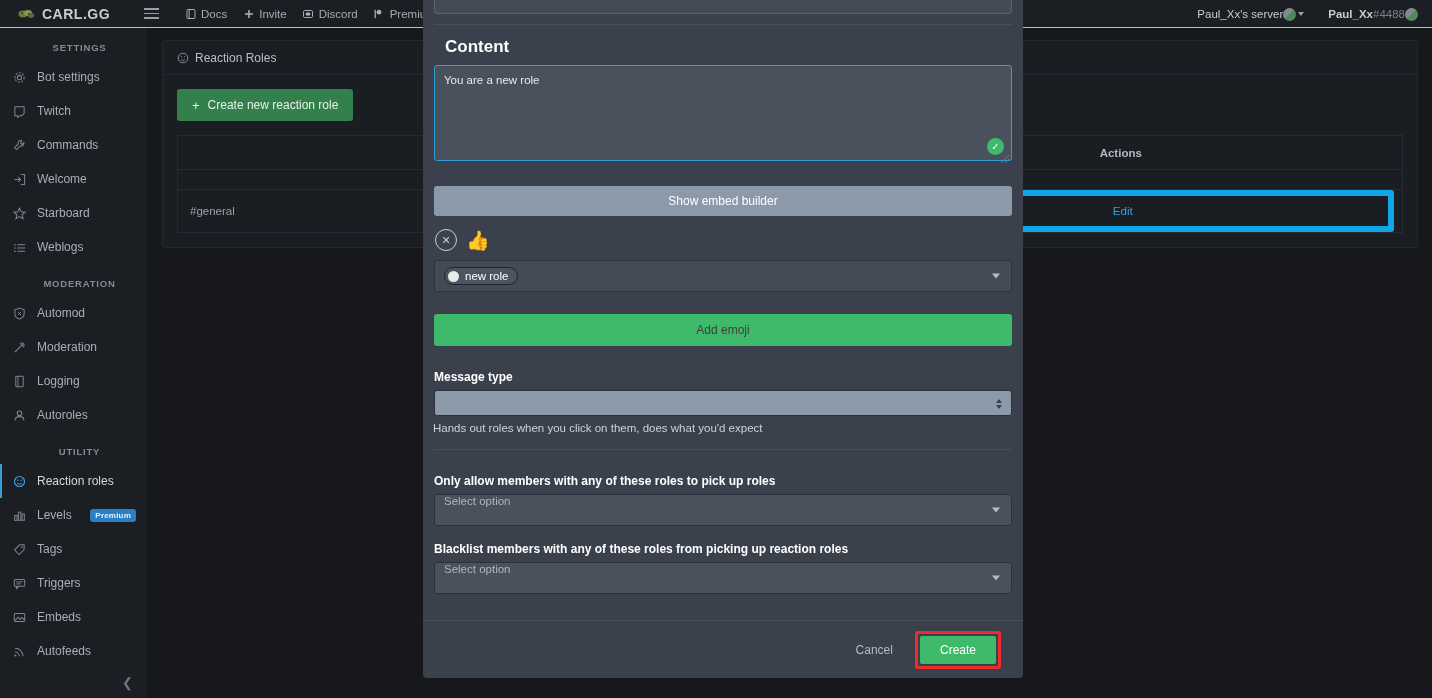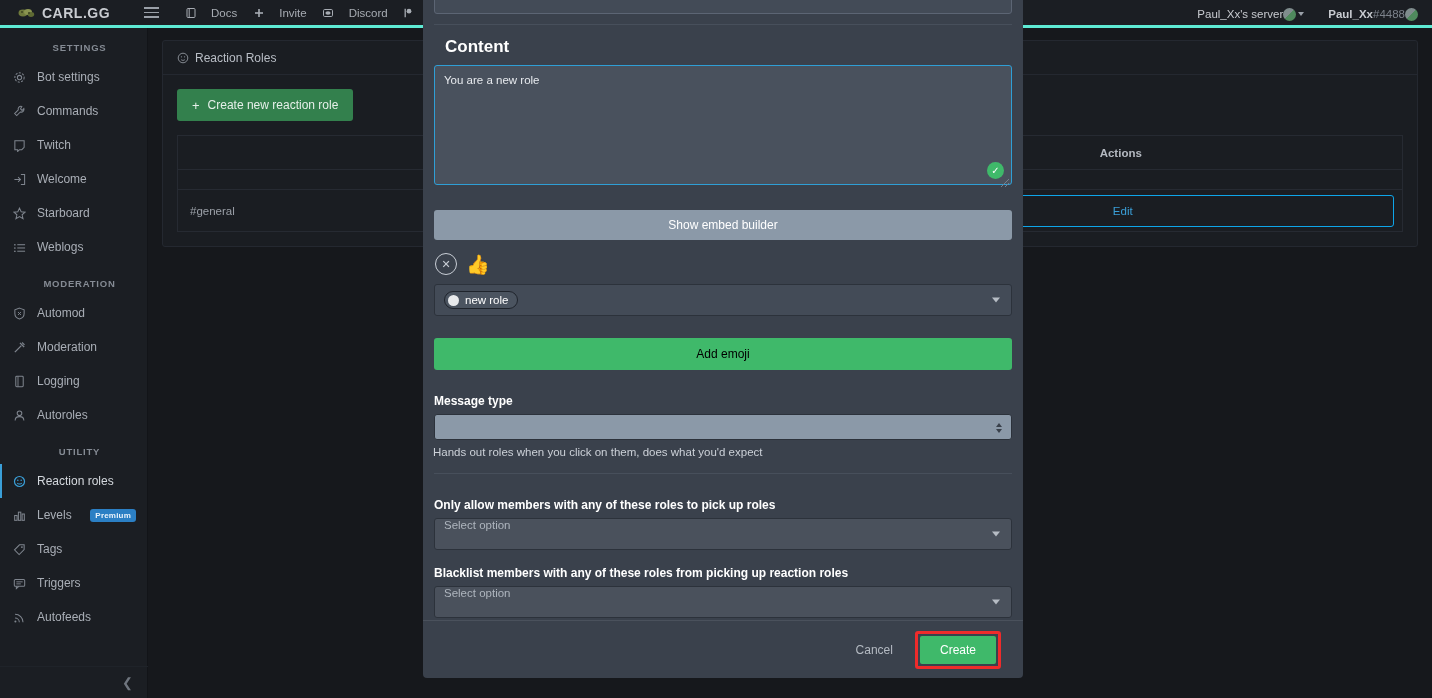--- a/index.html
+++ b/index.html
@@ -10,32 +10,32 @@
     overflow: hidden;
   }
   body { position: relative; }
 
   
   .topbar {
     position: absolute; top: 0; left: 0; width: 1432px; height: 28px;
     background: #1b1e23;
     display: flex; align-items: center;
     z-index: 5;
-    border-bottom: 3px solid #5eead4;
+    border-bottom: 1px solid #5eead4;
   }
   .brand { display:flex; align-items:center; gap:6px; margin-left: 18px; width: 100px; }
   .brand-logo { width:18px; height:14px; position:relative; }
   .brand-logo svg { display:block; }
   .brand-text {
     color:#c9ccd1; font-size:14px; font-weight:700; letter-spacing:0.5px;
   }
   .hamburger { margin-left: 26px; display:flex; flex-direction:column; gap:3px; cursor:pointer; }
   .hamburger span { display:block; width:15px; height:1.5px; background:#9aa0a8; }
   .navlinks { display:flex; align-items:center; gap:16px; margin-left: 26px; }
-  .navlink { display:flex; align-items:center; gap:15px; color:#a7acb3; font-size:11.5px; cursor:pointer; }
+  .navlink { display:flex; align-items:center; gap:5px; color:#a7acb3; font-size:11.5px; cursor:pointer; }
   .navlink .ico { display:inline-flex; width:11px; height:11px; align-items:center; justify-content:center; color:#a7acb3; }
   .nav-right { position:absolute; right:14px; top:0; height:28px; display:flex; align-items:center; gap:0; }
   .nav-right .srv { color:#c8cbd0; font-size:11.5px; }
   .avatar {
     width:13px; height:13px; border-radius:50%;
     background: linear-gradient(135deg,#7f8c8d 0%,#7f8c8d 48%, #4f8a5d 49%, #4f8a5d 100%);
     display:inline-block;
   }
   .caret-sm {
     width:0;height:0;border-left:3.5px solid transparent;border-right:3.5px solid transparent;
@@ -104,21 +104,21 @@
     border:1px solid #262a32; height:34px; color:#b4b9c1; font-size:11.5px; font-weight:700;
     background:#1a1d22;
   }
   table.rr td {
     border:1px solid #262a32; height:42px; color:#9ba0a8; font-size:11.5px;
     padding-left:12px; background:#1a1d22;
   }
   table.rr tr.spacer td { height:20px; border-left:1px solid #262a32; border-right:1px solid #262a32; }
   .btn-edit {
     display:block; width:100%; text-align:center;
-    border:1px solid #0ea5e9; color:#3a9fd8; background:transparent;
+    border:6px solid #0ea5e9; color:#3a9fd8; background:transparent;
     font-size:11.5px; border-radius:3px; padding:9px 0; cursor:pointer;
   }
   td.actions-cell { padding:0 8px; }
 
   
   .modal {
     position:absolute; left:423px; top:-88px; width:600px; height:766px;
     background:#3a414c; border-radius:4px; z-index:20;
     display:flex; flex-direction:column;
   }
@@ -134,21 +134,21 @@
   .label-h {
     color:#ffffff; font-size:17px; font-weight:700; margin:12px 0 8px 11px;
   }
   .label-b {
     color:#ffffff; font-size:12px; font-weight:700; margin:0 0 6px 0;
   }
   .content-area {
     position:relative; margin:0 0 0 0;
   }
   textarea.content-box {
-    width:100%; height:120px; resize:none;
+    width:100%; height:96px; resize:none;
     background:#49515d; border:1px solid #2f9fd6; border-radius:3px;
     color:#e7eaee; font-size:11.5px; font-family:"Liberation Sans", sans-serif;
     padding:8px 9px; outline:none;
   }
   .check-badge {
     position:absolute; right:8px; bottom:10px;
     width:17px; height:17px; border-radius:50%; background:#3fb96a;
     display:flex; align-items:center; justify-content:center;
     color:#ffffff; font-size:10px; line-height:1;
   }
@@ -184,21 +184,21 @@
   }
   .role-dot { width:11px; height:11px; border-radius:50%; background:#e8eaec; }
   .role-name { color:#ffffff; font-size:11.5px; }
   .caret-dd {
     position:absolute; right:11px; top:50%; transform:translateY(-50%);
     width:0;height:0;border-left:4.5px solid transparent;border-right:4.5px solid transparent;
     border-top:5px solid #b6bcc4;
   }
   .btn-addemoji {
     display:block; width:100%; margin-top:22px;
-    background:#3fb96a; color:#000000; font-size:12px;
+    background:#3fb96a; color:#404040; font-size:12px;
     border:none; border-radius:3px; padding:9px 8px; cursor:pointer;text-align:center;
   }
   .field { margin-top:24px; }
   .native-select {
     width:100%; height:26px; background:#8b99a8;
     border:1px solid #2c323b; border-radius:3px;
     color:#ffffff; font-size:11px; padding:12px 9px;
     -webkit-appearance:none; appearance:none; position:relative; cursor:pointer;
     font-family:"Liberation Sans", sans-serif;
   }
@@ -323,32 +323,32 @@
         <svg width="13" height="13" viewBox="0 0 14 14">
           <circle cx="7" cy="7" r="2.3" fill="none" stroke="currentColor" stroke-width="1.1"></circle>
           <circle cx="7" cy="7" r="5" fill="none" stroke="currentColor" stroke-width="1.1" stroke-dasharray="2.2 1.5"></circle>
         </svg>
       </span>
     <span>Bot settings</span>
   </div>
   <div class="side-item">
     <span class="sico">
         <svg width="13" height="13" viewBox="0 0 14 14">
+          <path d="M2 2h10v7l-2.5 2.5H7L5 13.5V11.5H2Z" fill="none" stroke="currentColor" stroke-width="1.1"></path>
+        </svg>
+      </span>
+    <span>Twitch</span>
+  </div>
+  <div class="side-item">
+    <span class="sico">
+        <svg width="13" height="13" viewBox="0 0 14 14">
           <path d="M9.5 1.5a3 3 0 0 0-3.8 3.8L1.8 9.2l2.2 2.2 3.9-3.9a3 3 0 0 0 3.8-3.8L9.8 5.9 8.1 4.2Z" fill="none" stroke="currentColor" stroke-width="1.1"></path>
         </svg>
       </span>
     <span>Commands</span>
-  </div>
-  <div class="side-item">
-    <span class="sico">
-        <svg width="13" height="13" viewBox="0 0 14 14">
-          <path d="M2 2h10v7l-2.5 2.5H7L5 13.5V11.5H2Z" fill="none" stroke="currentColor" stroke-width="1.1"></path>
-        </svg>
-      </span>
-    <span>Twitch</span>
   </div>
   <div class="side-item">
     <span class="sico">
         <svg width="13" height="13" viewBox="0 0 14 14">
           <path d="M8.5 1.5H12.5v11H8.5" fill="none" stroke="currentColor" stroke-width="1.1"></path>
           <line x1="1.5" y1="7" x2="8" y2="7" stroke="currentColor" stroke-width="1.1"></line>
           <polyline points="5.5,4.5 8,7 5.5,9.5" fill="none" stroke="currentColor" stroke-width="1.1"></polyline>
         </svg>
       </span>
     <span>Welcome</span>
@@ -450,20 +450,29 @@
   <div class="side-item">
     <span class="sico">
         <svg width="13" height="13" viewBox="0 0 14 14">
           <rect x="1.4" y="2.6" width="11.2" height="7.4" rx="1.2" fill="none" stroke="currentColor" stroke-width="1.1"></rect>
           <polyline points="3.6,10 3.6,12.4 6.2,10" fill="none" stroke="currentColor" stroke-width="1.1"></polyline>
           <line x1="3.6" y1="5.2" x2="10.4" y2="5.2" stroke="currentColor" stroke-width="1"></line>
           <line x1="3.6" y1="7.4" x2="8.4" y2="7.4" stroke="currentColor" stroke-width="1"></line>
         </svg>
       </span>
     <span>Triggers</span>
+  </div>
+  <div class="side-item">
+    <span class="sico">
+        <svg width="13" height="13" viewBox="0 0 14 14">
+          <rect x="1.4" y="2.8" width="11.2" height="8.4" rx="1" fill="none" stroke="currentColor" stroke-width="1.1"></rect>
+          <polyline points="2.2,10 5.4,6.6 7.6,8.8 9.6,7 12,9.6" fill="none" stroke="currentColor" stroke-width="1.1"></polyline>
+        </svg>
+      </span>
+    <span>Embeds</span>
   </div>
   <div class="side-item">
     <span class="sico">
         <svg width="13" height="13" viewBox="0 0 14 14">
           <circle cx="2.6" cy="11.4" r="1.1" fill="currentColor"></circle>
           <path d="M2.2 7.6a4.6 4.6 0 0 1 4.6 4.6" fill="none" stroke="currentColor" stroke-width="1.1"></path>
           <path d="M2.2 3.6a8.6 8.6 0 0 1 8.6 8.6" fill="none" stroke="currentColor" stroke-width="1.1"></path>
         </svg>
       </span>
     <span>Autofeeds</span>

